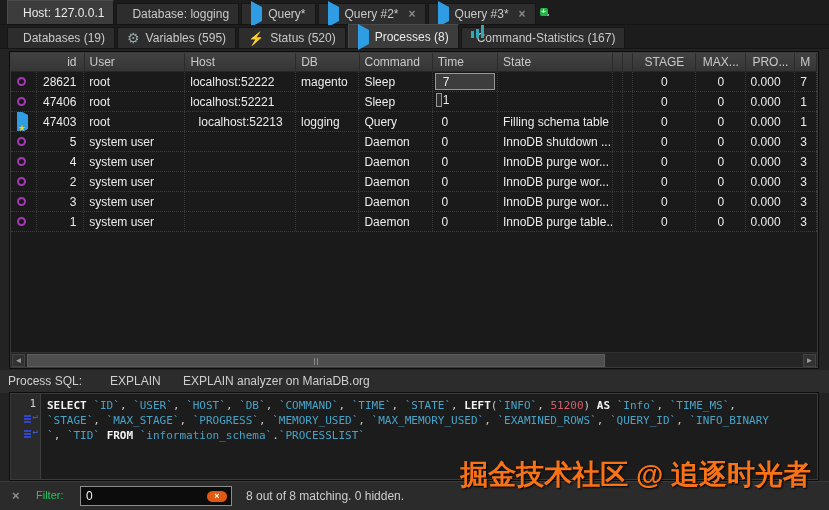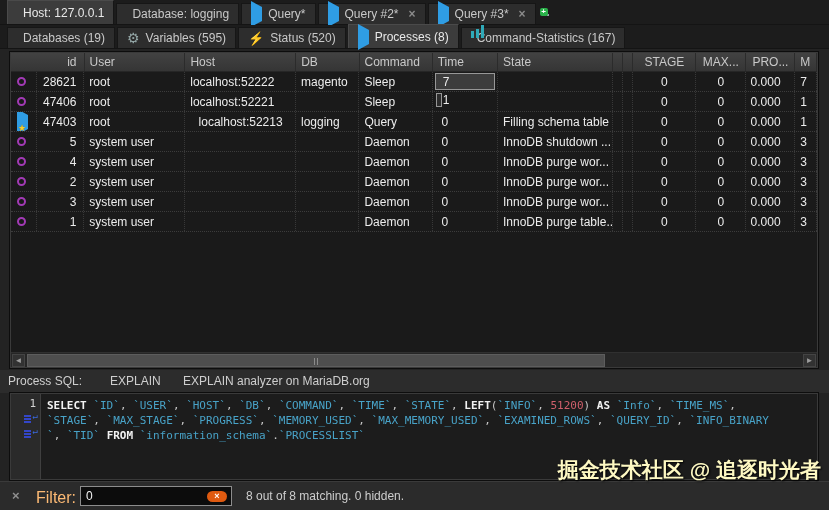--- a/index.html
+++ b/index.html
@@ -79,27 +79,27 @@
   #sql-code { flex:1; padding:4px 0 0 6px; overflow:hidden; }
   .code-line { font:11px/15px "DejaVu Sans Mono",monospace; white-space:pre; }
   .tok-kw { color:#f2f2f2; font-weight:bold; }
   .tok-id { color:#48a3c8;text-align:center; }
   .tok-num { color:#d05f6b; }
   .tok-pl { color:#c6c6c6; }
 
   
   #filter-bar { position:absolute; top:481px; left:0; right:0; height:29px; background:#2b2b2b; border-top:1px solid #3a3a3a; }
   #filter-close { position:absolute; left:12px; top:6px; color:#8f8f8f; font-size:13px; font-weight:bold; }
-  #filter-label { position:absolute; left:36px; top:7px; font-size:16px; color:#fdba74; }
+  #filter-label { position:absolute; left:36px; top:7px; font-size:11px; color:#22c55e; }
   #filter-input { position:absolute; left:80px; top:4px; width:152px; height:20px; background:#0c0c0c; border:1px solid #8d8d8d; color:#f2f2f2; font-size:12px; padding:0 20px 0 5px; outline:none; font-family:"Liberation Sans",sans-serif; }
   #filter-clear { position:absolute; left:207px; top:9px; width:20px; height:11px; background:#df5a10; border-radius:6px; color:#fff; font-size:9px; line-height:11px; text-align:center; font-weight:bold; }
   #filter-status { position:absolute; left:246px; top:7px; font-size:12px; color:#cdcdcd; }
 
   
-  #watermark { position:absolute; right:8px; top:456px; font-size:21px; font-weight:bold; color:#fef9c3; text-shadow:1px 1px 2px #000; pointer-events:none; white-space:nowrap; }
+  #watermark { position:absolute; right:18px; top:456px; font-size:28px; font-weight:bold; color:#f97316; text-shadow:1px 1px 2px #000; pointer-events:none; white-space:nowrap; }
 </style>
 </head>
 <body>
 
 <div class="tabbar" id="tabbar-main">
   <div class="tab active">
     <span class="icon"><span class="srv"></span></span>
     <span>Host: 127.0.0.1</span>
   </div>
   <div class="tab">

